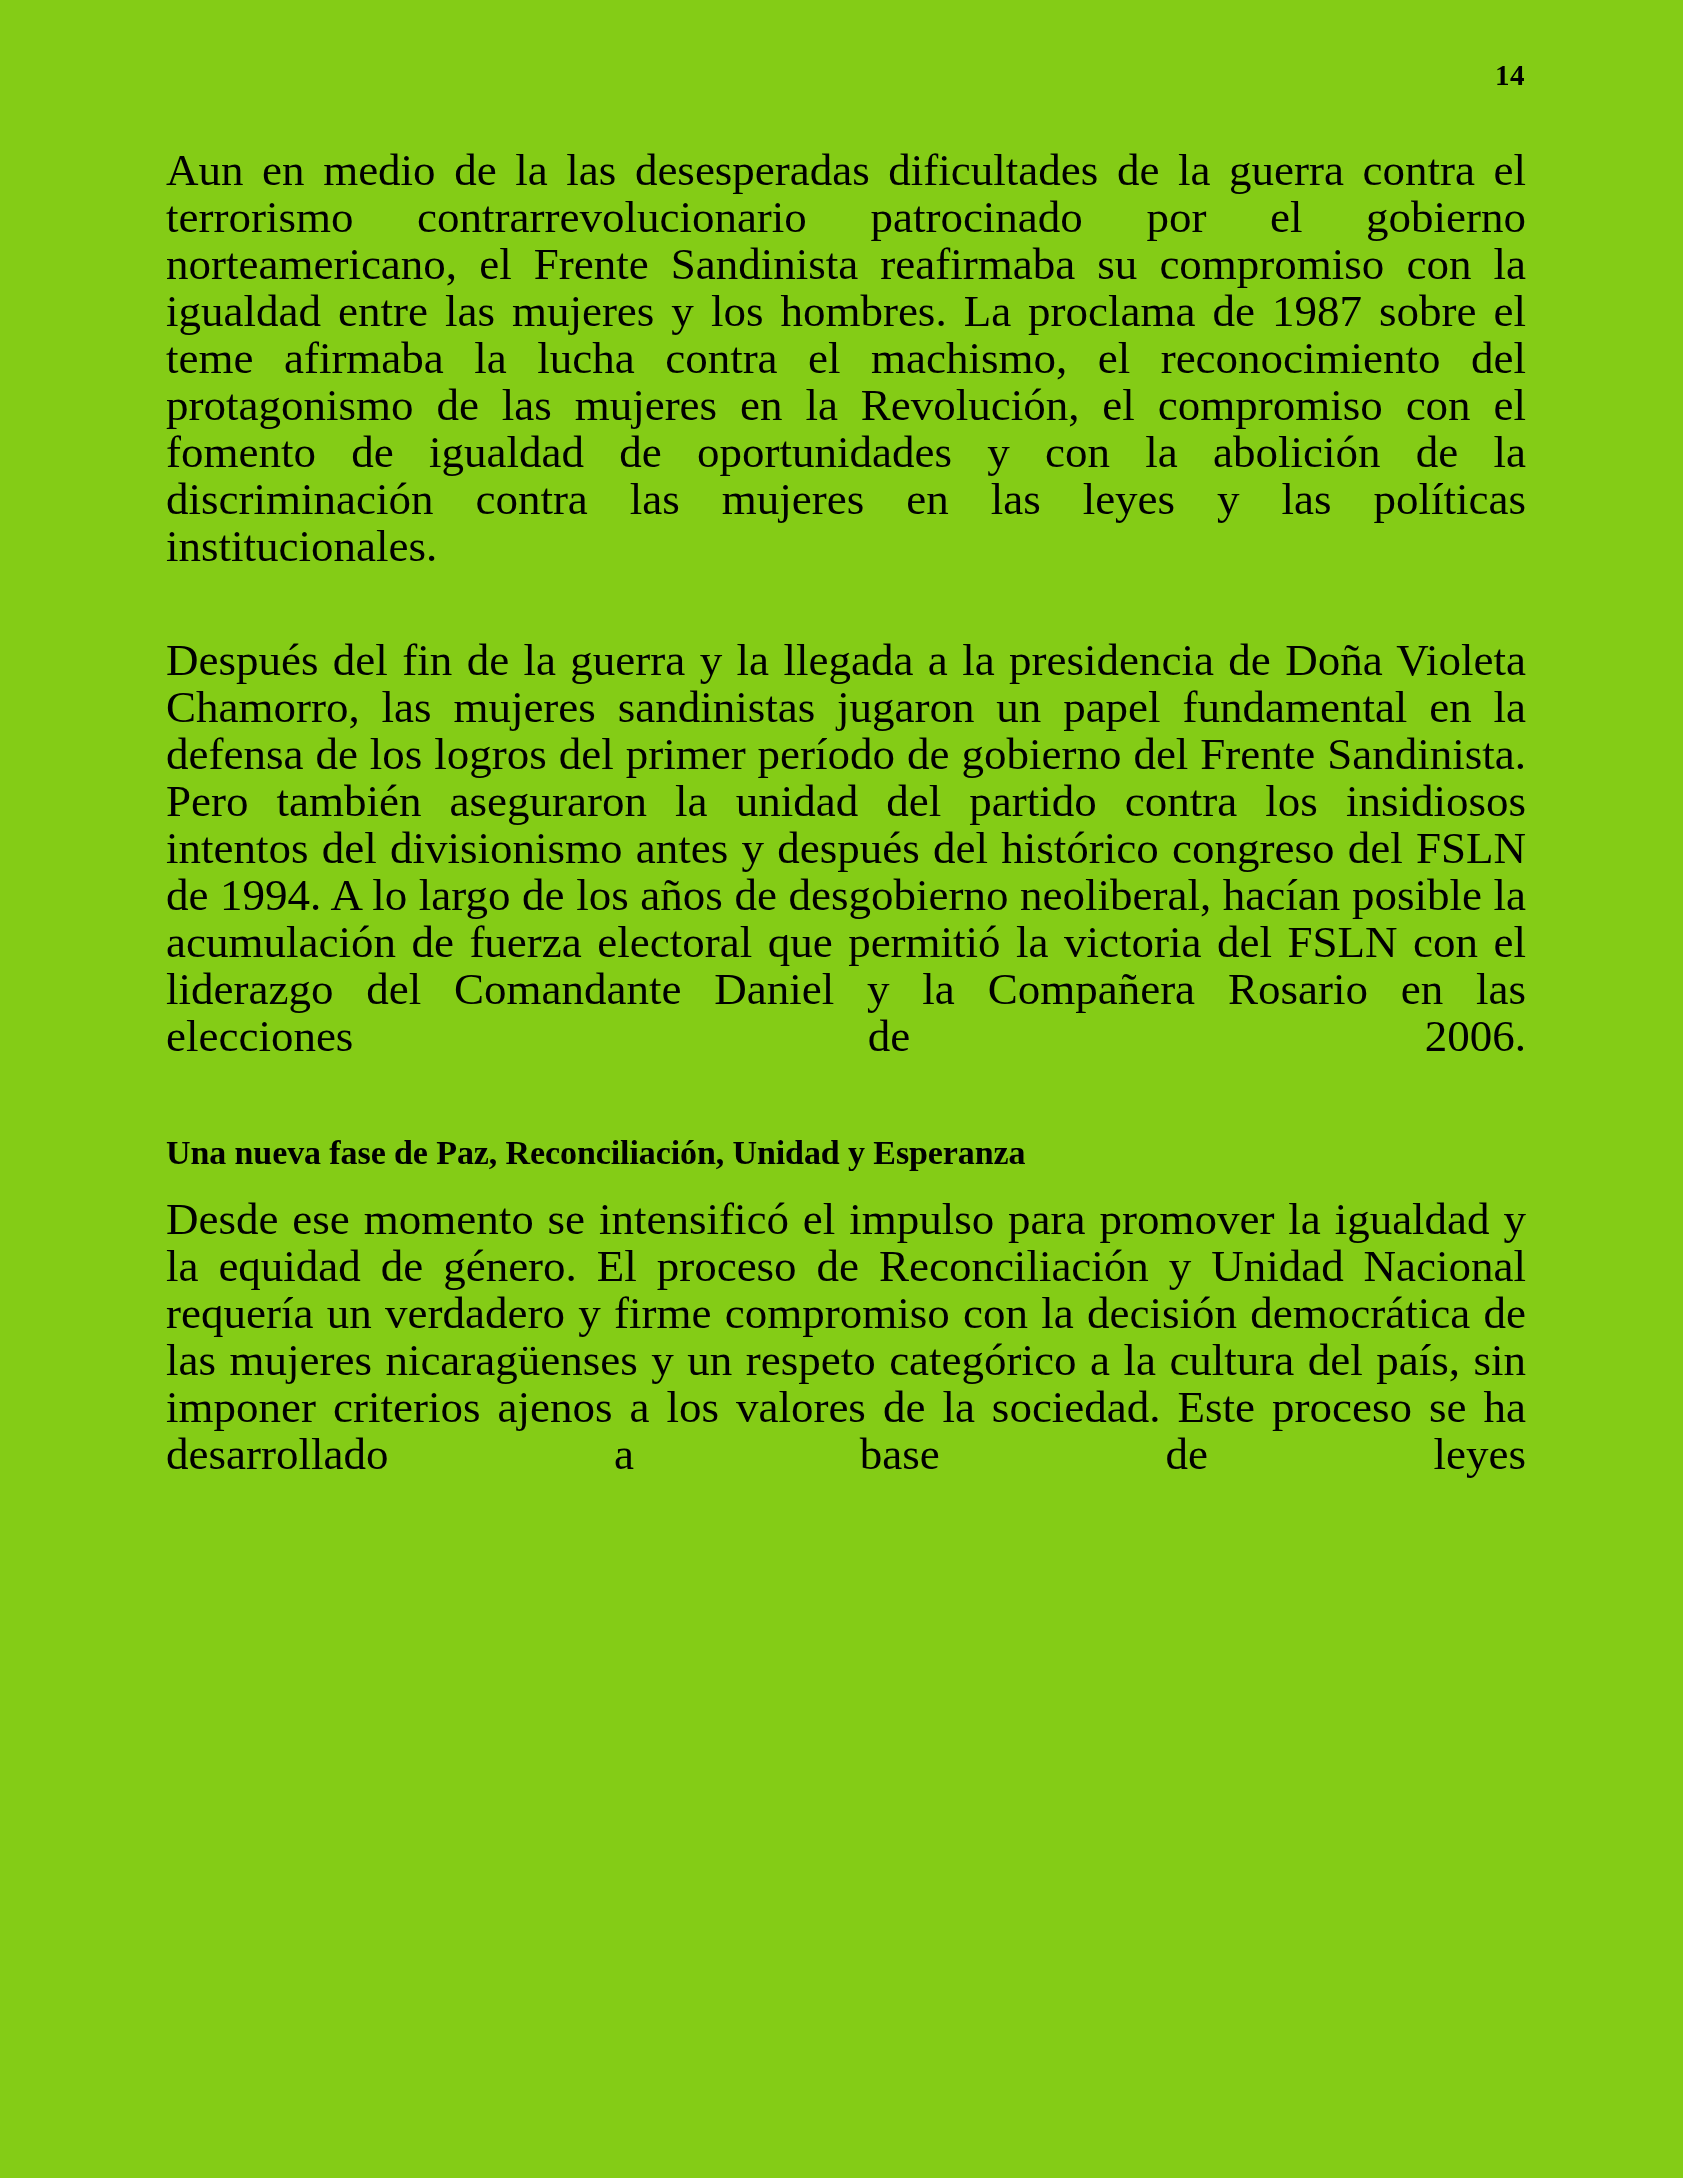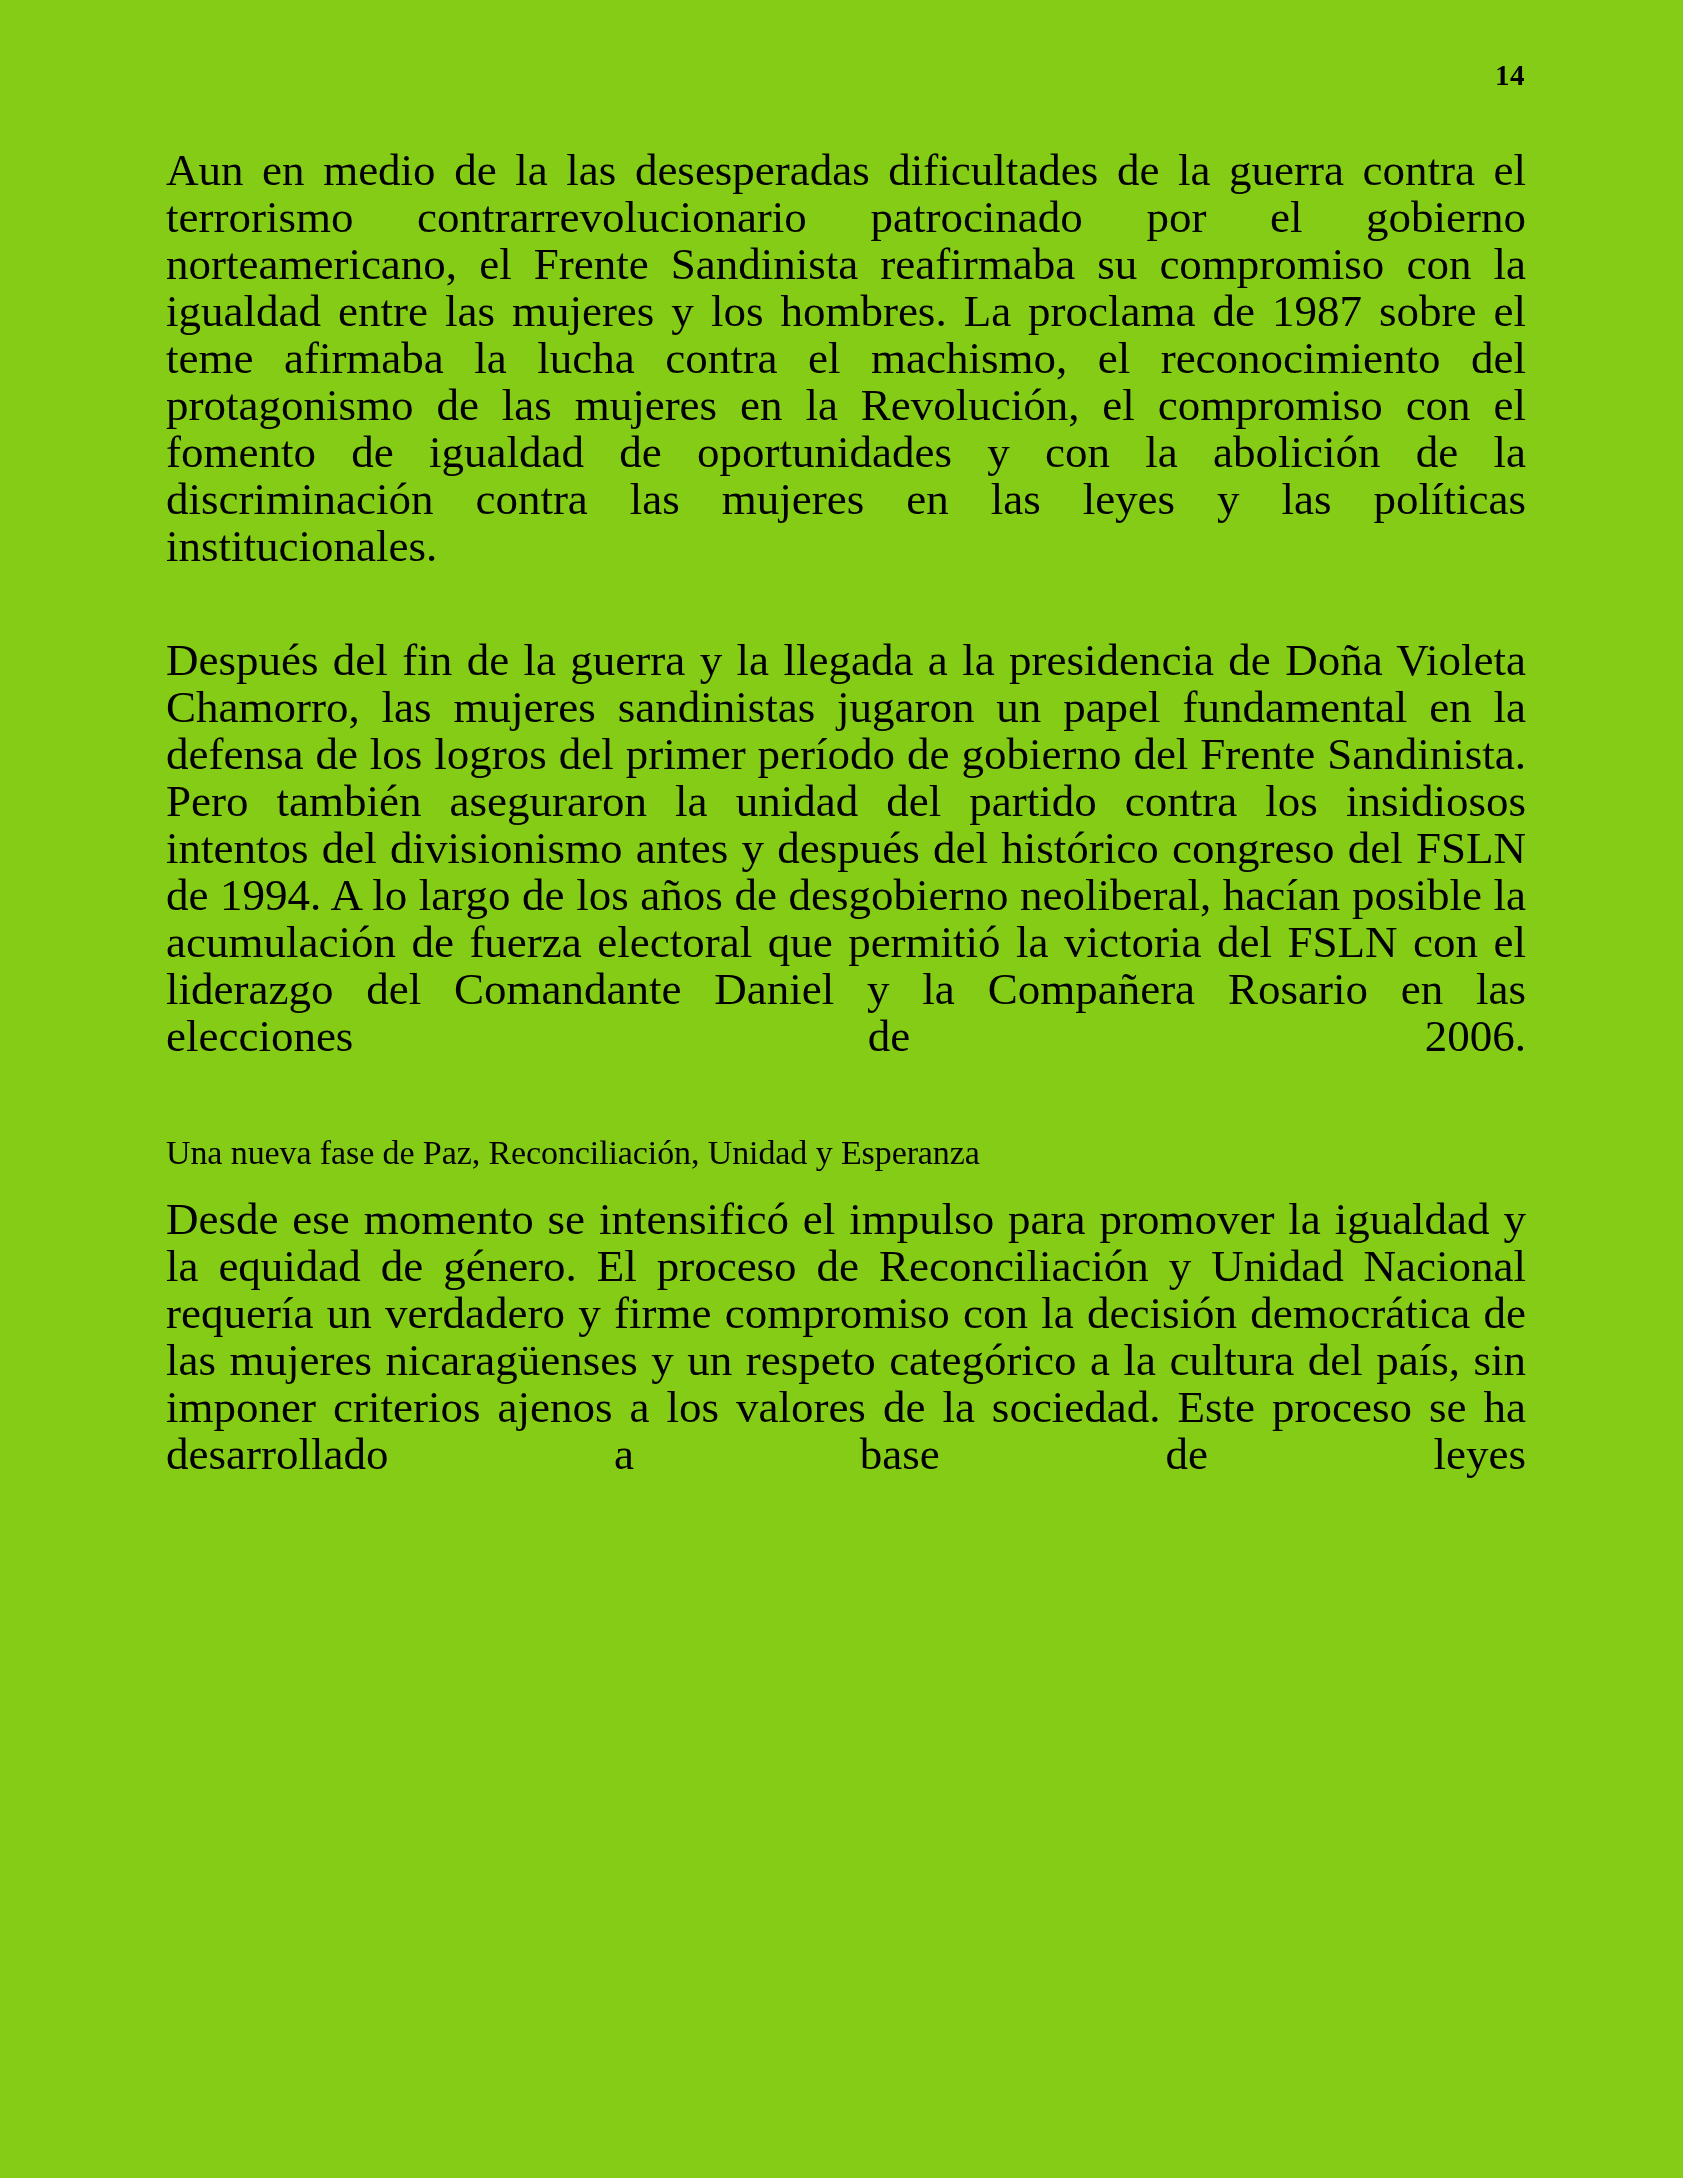--- a/index.html
+++ b/index.html
@@ -55,21 +55,21 @@
 
   p.body-paragraph + p.body-paragraph,
   h2.section-heading + p.body-paragraph {
     margin-top: 20px;
   }
 
   h2.section-heading {
     margin: 22px 0 0 0;
     font-size: 34px;
     line-height: 47px;
-    font-weight: normal;
+    font-weight: bold;
     text-align: left;
     letter-spacing: -0.1px;
   }
 
   
   p.body-paragraph::after {
     content: "";
     display: inline-block;
     width: 100%;
   }

